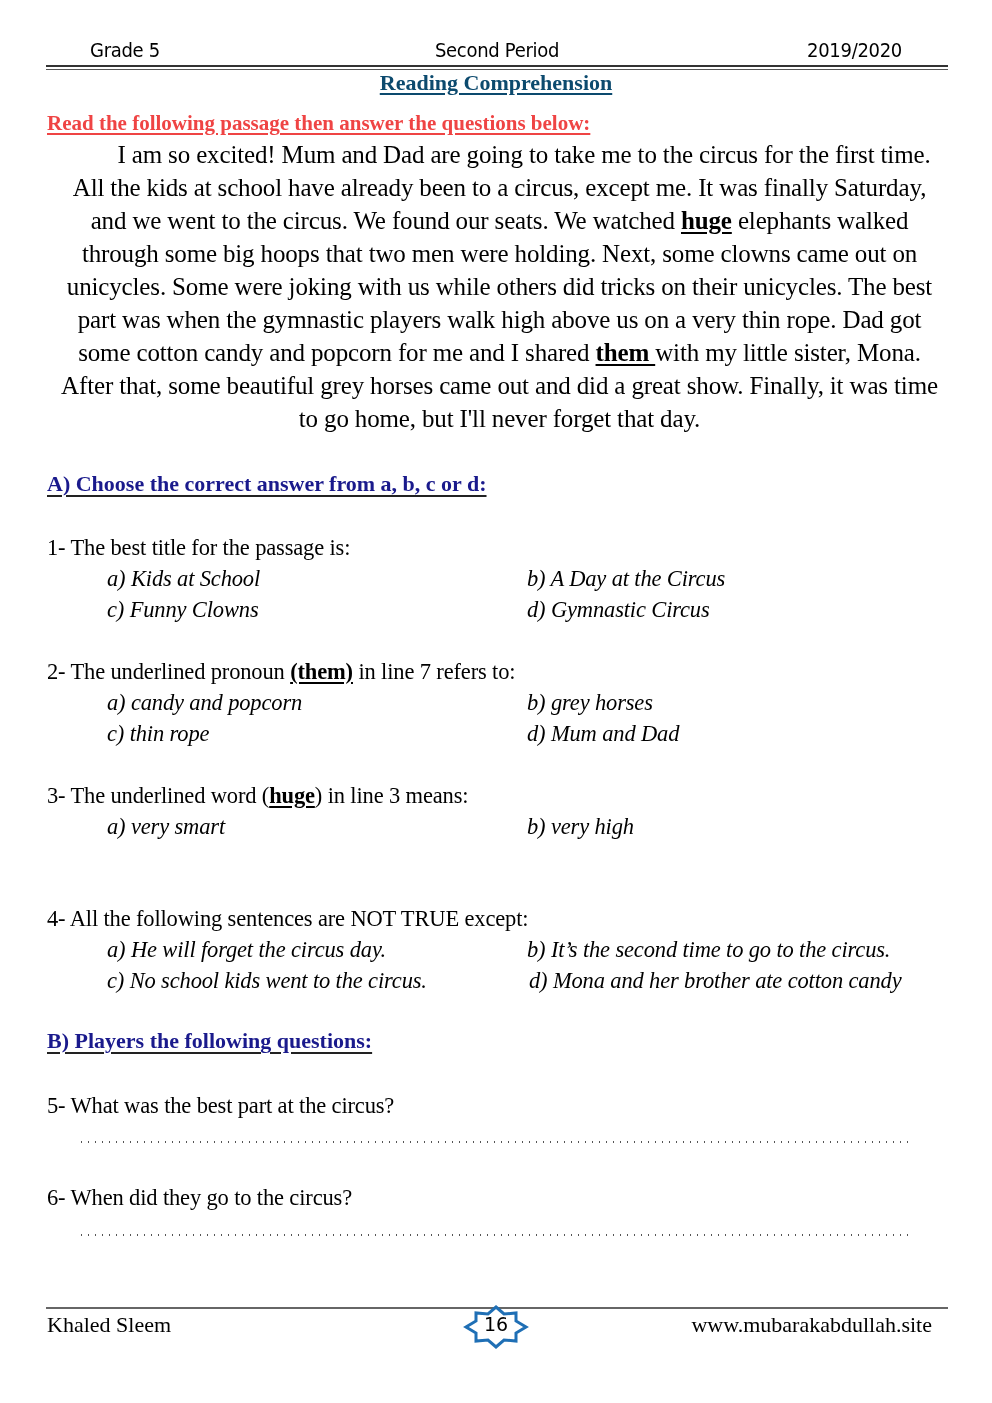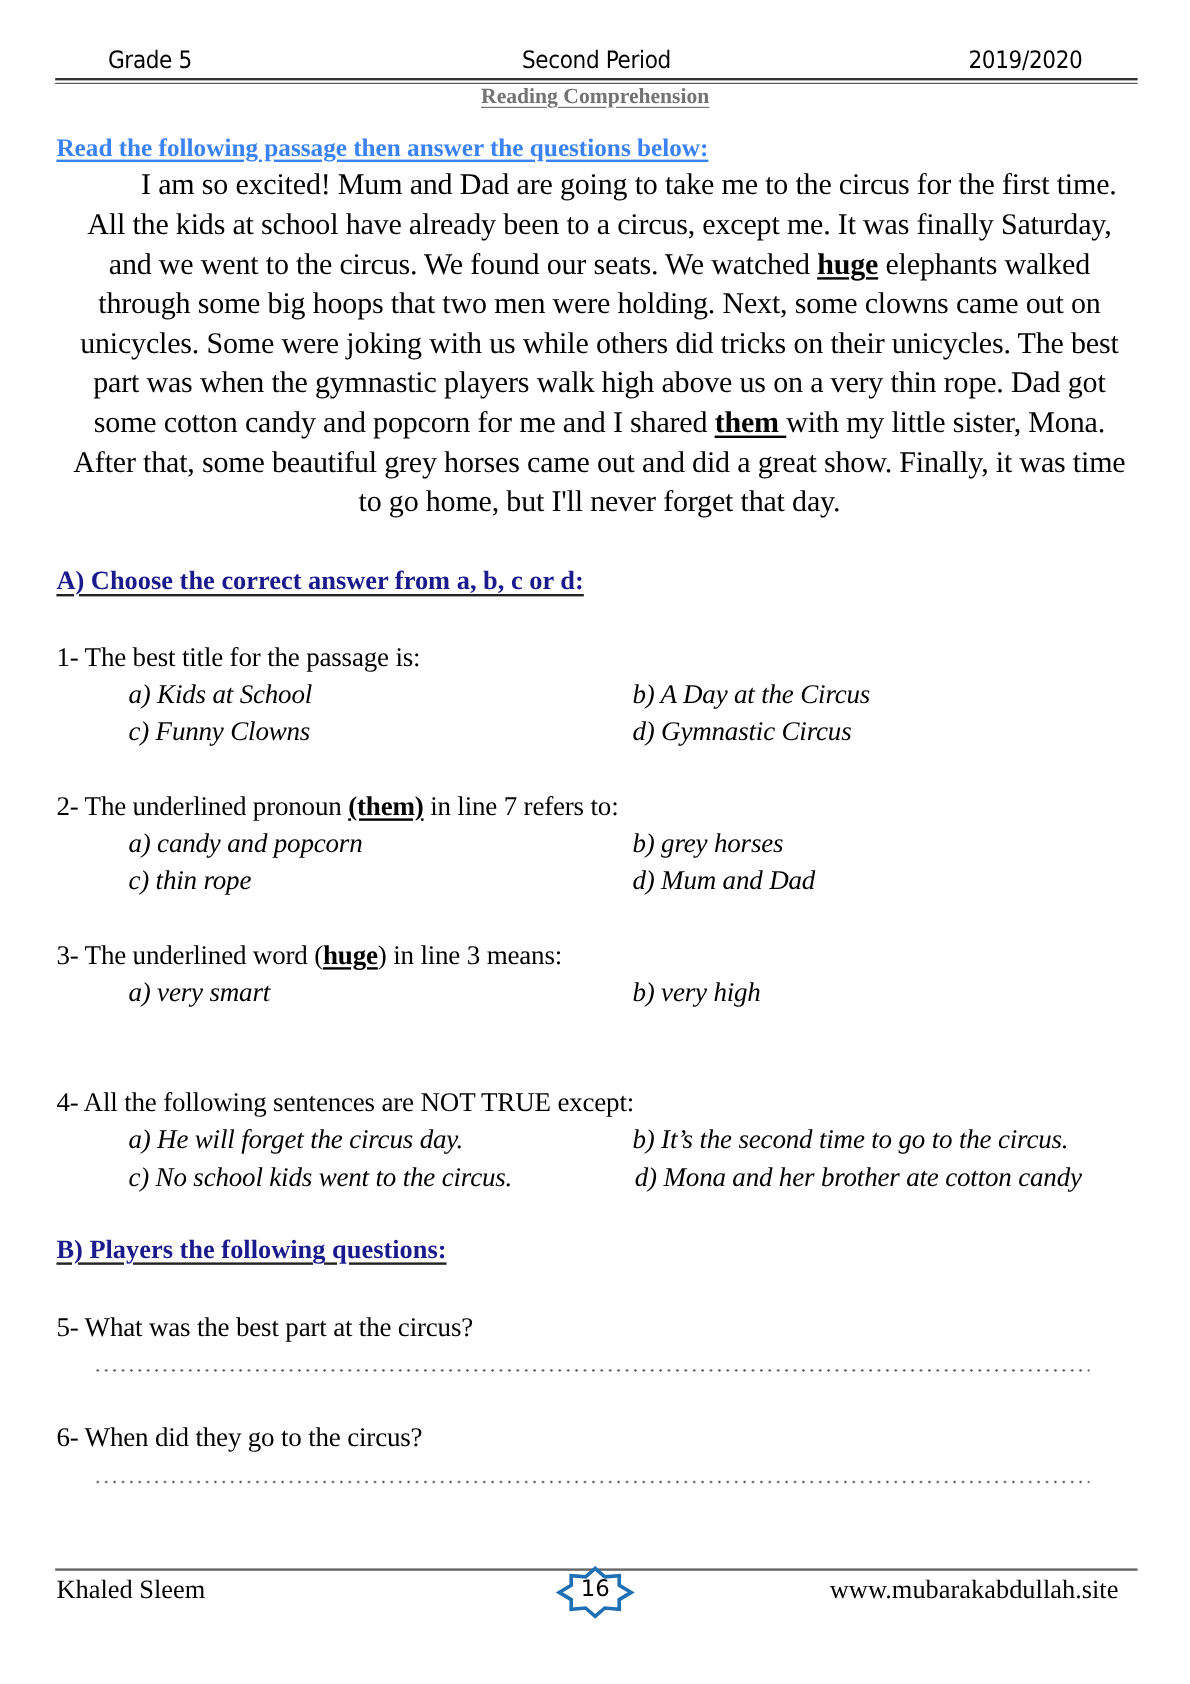--- a/index.html
+++ b/index.html
@@ -7,22 +7,22 @@
   .serif { font-family: "Liberation Serif", "DejaVu Serif", serif; }
 
   .header { position: absolute; left: 46px; top: 36px; width: 902px; height: 28px; }
   .header span { position: absolute; top: 2px; font-size: 20px; font-family: "DejaVu Sans", "Liberation Sans", sans-serif; font-stretch: condensed; letter-spacing: -0.3px; }
   .header .h-left { left: 44px; }
   .header .h-center { left: 0; width: 902px; text-align: center; }
   .header .h-right { right: 46px; }
   .rule-top { position: absolute; left: 46px; top: 65px; width: 902px; height: 2px; background: #333; }
   .rule-top2 { position: absolute; left: 46px; top: 69px; width: 902px; height: 1px; background: #555; }
 
-  .title { position: absolute; left: 0; width: 992px; top: 70px; text-align: center; font-size: 18px; font-weight: bold; color: #737373; text-decoration: underline; text-underline-offset: 3px; }
-  .instruction { position: absolute; left: 47px; top: 111px; font-size: 21px; font-weight: bold; color: #3b82f6; text-decoration: underline; text-underline-offset: 3px; }
+  .title { position: absolute; left: 0; width: 992px; top: 70px; text-align: center; font-size: 22px; font-weight: bold; color: #0c4a6e; text-decoration: underline; text-underline-offset: 3px; }
+  .instruction { position: absolute; left: 47px; top: 111px; font-size: 21px; font-weight: bold; color: #ef4444; text-decoration: underline; text-underline-offset: 3px; }
 
   .passage { position: absolute; left: 47px; top: 138px; width: 905px; font-size: 25px; line-height: 33px; letter-spacing: -0.15px; text-align: center; }
   .passage .pline { display: block; white-space: nowrap; }
   .passage .indent { padding-left: 49px; }
   .passage b { text-decoration: underline; text-decoration-thickness: 2px; text-underline-offset: 3px; }
 
   .section-head { position: absolute; left: 47px; font-size: 22px; font-weight: bold; color: #1a1a8c; text-decoration: underline; text-decoration-color: #222; text-decoration-thickness: 2px; text-underline-offset: 4px; }
 
   .q { position: absolute; left: 47px; width: 910px; font-size: 22.5px; letter-spacing: -0.15px; }
   .q .stem { display: block; height: 31px; line-height: 31px; white-space: nowrap; }

